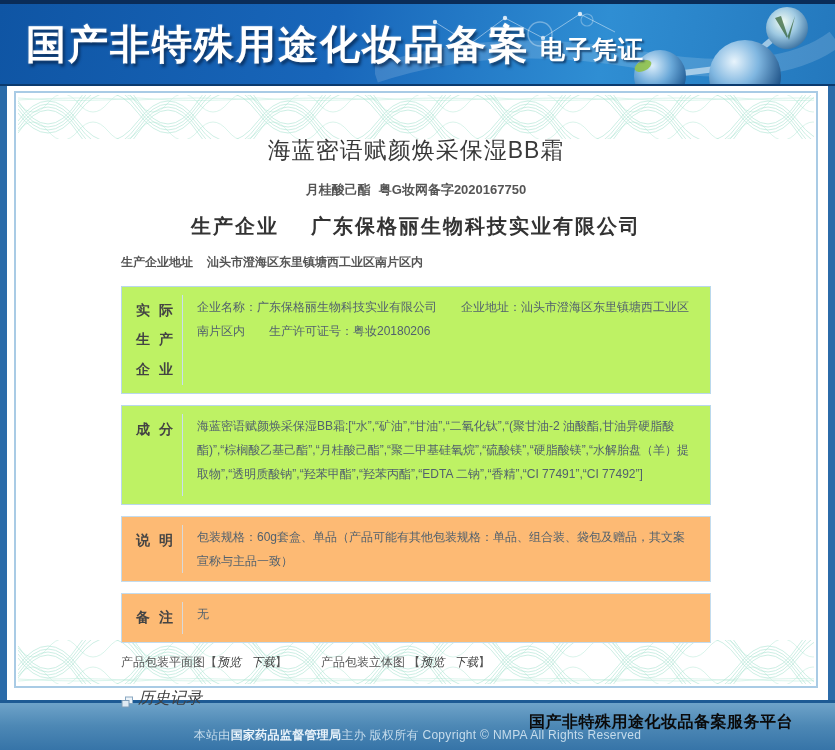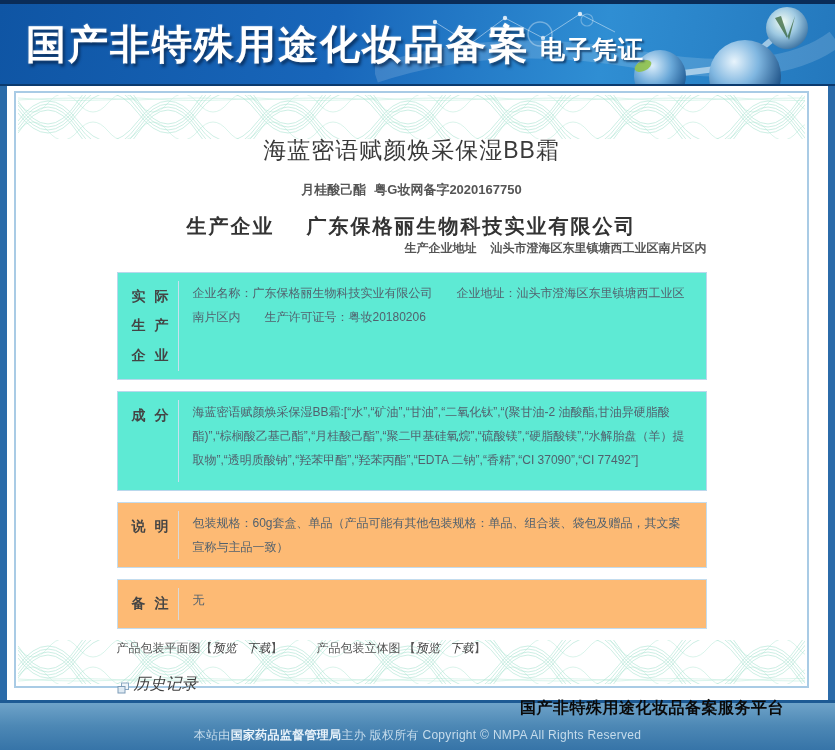--- a/index.html
+++ b/index.html
@@ -20,21 +20,21 @@
     color:#fff; font-size:40px; font-weight:bold; letter-spacing:2px;
     text-shadow:2px 3px 3px rgba(2,24,58,.65), 0 0 2px rgba(255,255,255,.4);
   }
   .banner-subtitle {
     color:#fff; font-size:25px; font-weight:bold; margin-left:10px; letter-spacing:1px;
     text-shadow:2px 2px 2px rgba(2,24,58,.6);
   }
 
   
   .middle {
-    width:835px; height:614px; background:#fff; padding:5px 19px 0 7px;
+    width:835px; height:614px; background:#fff; padding:5px 10px 0 7px;
     border-left:7px solid; border-right:7px solid;
     border-image:linear-gradient(#2b6ba9,#2b6ba9) 1;
     position:relative;
   }
 
   .cert {
     position:relative; width:100%; height:597px;
     border:2px solid #a9cbe5; background:#fff;
   }
   .lace { position:absolute; left:2px; right:2px; height:44px; width:calc(100% - 4px); pointer-events:none; }
@@ -46,25 +46,25 @@
   .product-title { text-align:center; padding-top:42px; font-size:23px; color:#3a3a3a; letter-spacing:1px; }
   .line-recno { text-align:center; margin-top:15px; font-size:13px; font-weight:bold; color:#555; }
   .line-recno .val { margin-left:8px; }
   .line-date { text-align:center; margin-top:13px; font-size:12px; font-weight:bold; color:#555; }
   .line-date .val { margin-left:16px; }
   .line-manu {
     text-align:center; margin-top:14px; font-size:20px; font-weight:bold; color:#333;
     font-family:"Liberation Serif","DejaVu Serif",serif; letter-spacing:2px;
   }
   .line-manu .val { margin-left:32px; }
-  .line-addr { text-align:right; font-size:12px; font-weight:bold; color:#555; }
+  .line-addr { text-align:left; margin-top:14px; font-size:12px; font-weight:bold; color:#555; }
   .line-addr .val { margin-left:14px; }
 
   .rows { margin-top:15px; }
-  .row { display:flex; border:1px solid #b9d8ec; background:#5eead4; margin-bottom:11px; }
+  .row { display:flex; border:1px solid #b9d8ec; background:#bef264; margin-bottom:11px; }
   .row.white { background:#fdba74; border-color:#c3dcee; }
   .row-label {
     width:60px; min-width:60px; padding:9px 0 9px 14px; font-weight:bold; font-size:14px;
     color:#444; letter-spacing:9px; word-break:break-all; line-height:2.1;
   }
   .row-divider { width:1px; background:#c9dff0; margin:8px 0; }
   .row.white .row-divider { background:#d9d9d9; }
   .row-content { flex:1; padding:8px 14px; font-size:12px; line-height:2.0; color:#52616e; }
   .row-tall { min-height:71px; }
   .row-ingredients { min-height:100px; }
@@ -180,21 +180,21 @@
 
       <div class="rows">
         <div class="row row-tall">
           <div class="row-label">实际生产企业</div>
           <div class="row-divider"></div>
           <div class="row-content">企业名称：广东保格丽生物科技实业有限公司　　企业地址：汕头市澄海区东里镇塘西工业区南片区内　　生产许可证号：粤妆20180206</div>
         </div>
         <div class="row row-ingredients">
           <div class="row-label">成分</div>
           <div class="row-divider"></div>
-          <div class="row-content">海蓝密语赋颜焕采保湿BB霜:[“水”,“矿油”,“甘油”,“二氧化钛”,“(聚甘油-2 油酸酯,甘油异硬脂酸酯)”,“棕榈酸乙基己酯”,“月桂酸己酯”,“聚二甲基硅氧烷”,“硫酸镁”,“硬脂酸镁”,“水解胎盘（羊）提取物”,“透明质酸钠”,“羟苯甲酯”,“羟苯丙酯”,“EDTA 二钠”,“香精”,“CI 37090”,“CI 77492”]</div>
+          <div class="row-content">海蓝密语赋颜焕采保湿BB霜:[“水”,“矿油”,“甘油”,“二氧化钛”,“(聚甘油-2 油酸酯,甘油异硬脂酸酯)”,“棕榈酸乙基己酯”,“月桂酸己酯”,“聚二甲基硅氧烷”,“硫酸镁”,“硬脂酸镁”,“水解胎盘（羊）提取物”,“透明质酸钠”,“羟苯甲酯”,“羟苯丙酯”,“EDTA 二钠”,“香精”,“CI 77491”,“CI 77492”]</div>
         </div>
         <div class="row white">
           <div class="row-label">说明</div>
           <div class="row-divider"></div>
           <div class="row-content">包装规格：60g套盒、单品（产品可能有其他包装规格：单品、组合装、袋包及赠品，其文案宣称与主品一致）</div>
         </div>
         <div class="row white row-note">
           <div class="row-label">备注</div>
           <div class="row-divider"></div>
           <div class="row-content">无</div>

